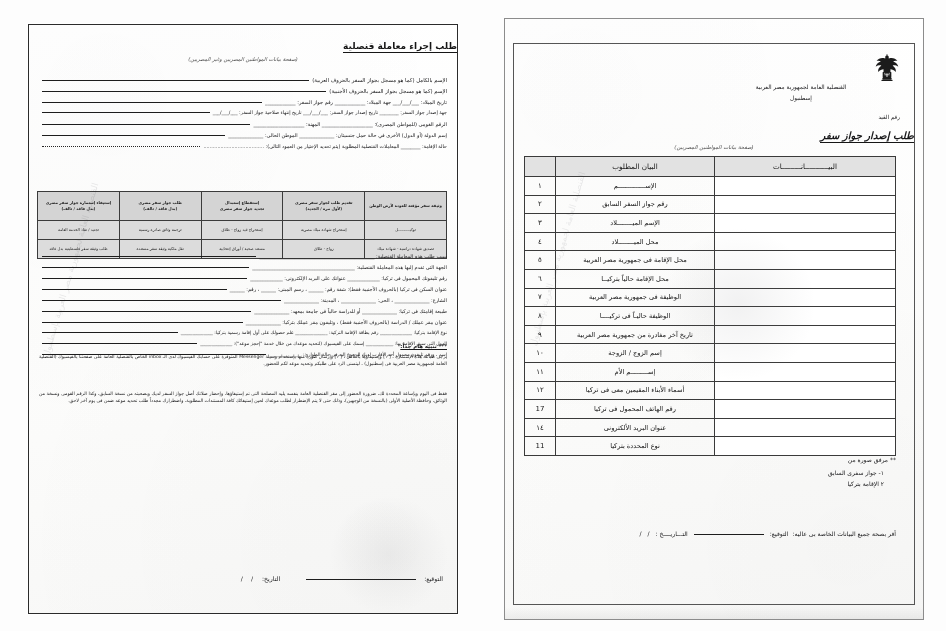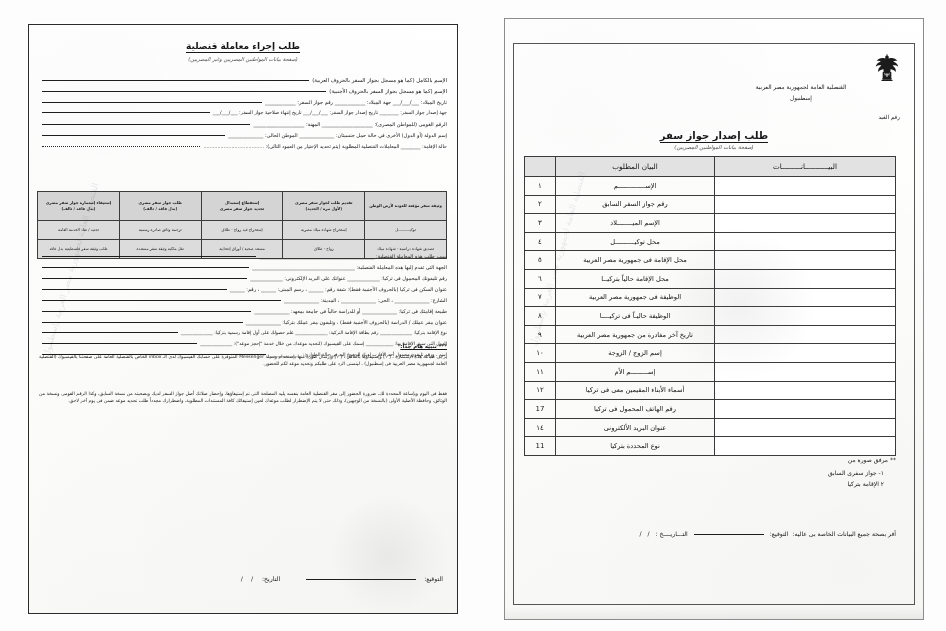--- a/index.html
+++ b/index.html
@@ -46,21 +46,21 @@
   .ar{
     font-family:"DejaVu Sans","Liberation Sans",sans-serif;
     color:#161616;
     direction:rtl;text-align:right;
     white-space:nowrap;
   }
   .ink{ color:#18181a; }
   .faded{ color:#3c3c3c; opacity:.92; }
 
   .doc-title{
-    text-align:center;font-weight:bold;
+    font-weight:bold;
     letter-spacing:.2px;
   }
   .doc-title span{ border-bottom:1.4px solid #161616; padding-bottom:1px; }
   .doc-sub{ text-align:center; font-style:italic; }
 
   
   .rule-row{
     position:absolute;display:flex;align-items:flex-end;
     direction:rtl;
   }
@@ -300,21 +300,21 @@
           <path d="M24 47 h12 v1.6 h-12 z"></path>
           <circle cx="25" cy="44" r="1.2"></circle>
           <circle cx="35" cy="44" r="1.2"></circle>
         </g>
       </svg>
 
       <div class="ar rt-head ink" style="position:absolute;right:8px;top:40px;width:210px;font-size:5.8px;">القنصلية العامة لجمهورية مصر العربية</div>
       <div class="ar rt-head ink" style="position:absolute;right:8px;top:51px;width:210px;font-size:5.8px;">إسطنبول</div>
       <div class="ar ink" style="position:absolute;right:14px;top:70px;font-size:5.6px;">رقم القيد</div>
 
-      <div class="ar doc-title ink" style="position:absolute;left:0;right:0;top:86px;font-size:10px;">
+      <div class="ar doc-title ink" style="position:absolute;left:0;right:0;top:86px;font-size:10px;font-style:italic;">
         <span>طلب إصدار جواز سفر</span>
       </div>
       <div class="ar doc-sub faded" style="position:absolute;left:0;right:0;top:100px;font-size:5.4px;">(صفحة بيانات المواطنين المصريين)</div>
 
       <table id="passport-table">
         <thead>
           <tr>
             <th class="value">البيـــــــــــانـــــــــات</th>
             <th style="width:150px;">البيان المطلوب</th>
             <th style="width:22px;"></th>
@@ -331,21 +331,21 @@
               <td class="label">رقم جواز السفر السابق</td>
               <td class="num">٢</td>
             </tr>
             <tr>
               <td class="value"></td>
               <td class="label">الإسم الميــــــــلاد</td>
               <td class="num">٣</td>
             </tr>
             <tr>
               <td class="value"></td>
-              <td class="label">محل توكيــــــــــل</td>
+              <td class="label">محل الميــــــــلاد</td>
               <td class="num">٤</td>
             </tr>
             <tr>
               <td class="value"></td>
               <td class="label">محل الإقامة فى جمهورية مصر العربية</td>
               <td class="num">٥</td>
             </tr>
             <tr>
               <td class="value"></td>
               <td class="label">محل الإقامة حالياً بتركيــا</td>

